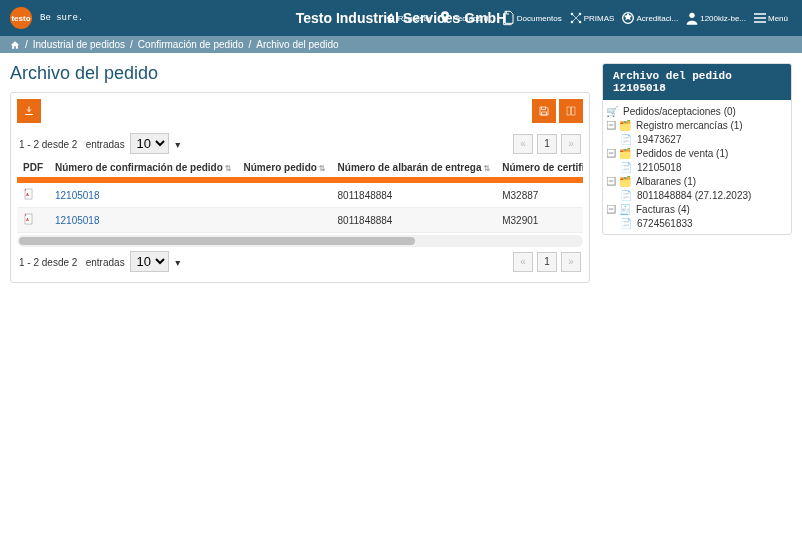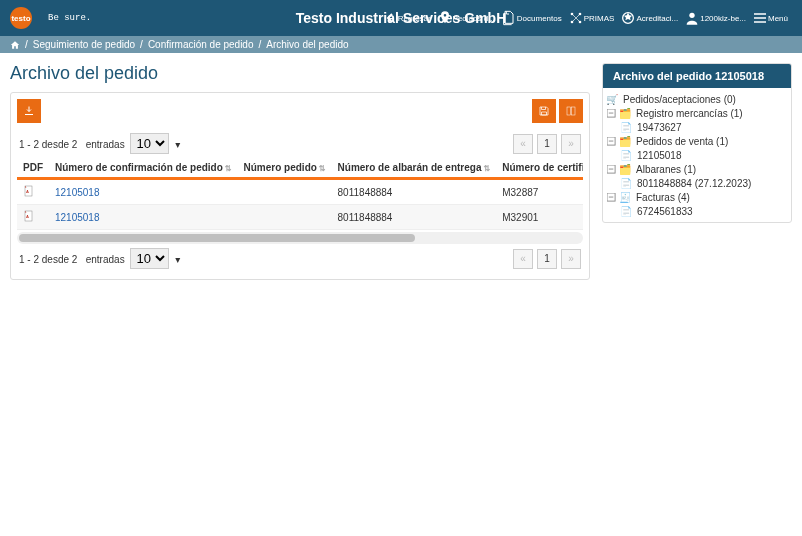--- a/index.html
+++ b/index.html
@@ -1,49 +1,49 @@
 <!DOCTYPE html>
 <html><head>
 <meta charset="utf-8">
 <style>
 * { box-sizing: border-box; margin: 0; padding: 0; font-family: Arial, sans-serif; }
 body { background: #fff; font-size: 11px; color: #333; }
 .container { width: 802px; margin: 0 auto; }
 .topbar { background: #1e5675; color: #fff; display: flex; align-items: center; height: 36px; padding: 0 10px; position: relative; }
-.logo { display: flex; align-items: center; gap: 16px; }
+.logo { display: flex; align-items: center; gap: 8px; }
 .logo-badge { width: 22px; height: 22px; background: #e96b13; border-radius: 50%; display: flex; align-items: center; justify-content: center; color: #fff; font-size: 8px; font-weight: bold; }
 .logo-text { font-size: 9px; font-family: Liberation Mono, monospace; }
 .app-title { position: absolute; left: 50%; transform: translateX(-50%); font-size: 14px; font-weight: bold; white-space: nowrap; }
 .nav-icons { display: flex; gap: 6px; margin-left: auto; }
 .nav-item { display: flex; align-items: center; font-size: 8px; cursor: pointer; min-width: 40px; }
 .nav-item svg { width: 16px; height: 16px; fill: #fff; margin-bottom: 1px; }
 .breadcrumb { background: #7097ab; color: #fff; font-size: 10px; padding: 3px 10px; display: flex; align-items: center; gap: 5px; }
 .breadcrumb a, .breadcrumb span { color: #fff; text-decoration: none; }
 .content { padding: 10px; display: flex; gap: 12px; align-items: flex-start; }
 .main { flex: 1; min-width: 0; }
 .page-title { color: #1e5675; font-size: 18px; font-weight: normal; margin-bottom: 8px; }
 .panel { border: 1px solid #ddd; border-radius: 3px; overflow: hidden; margin-bottom: 10px; }
-.panel-header { background: #1e5675; color: #fff; font-size: 11px; font-weight: bold; padding: 6px 10px; }
+.panel-header { background: #1e5675; color: #fff; font-size: 11px; font-weight: bold; padding: 6px 10px; font-family: Liberation Mono, monospace; }
 .panel-body { padding: 6px; }
 .toolbar { display: flex; align-items: center; margin-bottom: 6px; gap: 3px; }
 .btn-orange, .btn-dark { width: 24px; height: 24px; border: none; cursor: pointer; display: flex; align-items: center; justify-content: center; color: #fff; }
 .btn-orange { background: #e96b13; }
 .btn-dark { background: #1e5675; }
 .btn-orange svg, .btn-dark svg { width: 12px; height: 12px; fill: #fff; }
 .toolbar-spacer { flex: 1; }
 .search-wrap { display: flex; align-items: center; }
 .search-wrap input { height: 24px; border: 1px solid #ccc; padding: 0 6px; width: 120px; font-size: 11px; }
 .pager-row { display: flex; align-items: center; justify-content: space-between; padding: 4px 2px; font-size: 10px; }
 .entries-select { border: 1px solid #ccc; padding: 1px; font-size: 13px; margin: 0 3px; }
 .pager { display: flex; align-items: center; gap: 4px; }
 .page-btn { width: 20px; height: 20px; border: 1px solid #ccc; background: #f5f5f5; display: flex; align-items: center; justify-content: center; cursor: pointer; font-size: 10px; }
 .page-btn.disabled { color: #bbb; cursor: default; }
 .table-scroll { overflow-x: hidden; position: relative; }
 table { width: 100%; border-collapse: collapse; font-size: 10px; }
-th { text-align: center; font-weight: bold; padding: 4px 6px; border-bottom: 3px solid #f97316; white-space: nowrap; cursor: pointer; }
+th { text-align: center; font-weight: bold; padding: 4px 6px; border-bottom: 6px solid #f97316; white-space: nowrap; cursor: pointer; }
 th .sort { color: #aaa; font-size: 8px; margin-left: 2px; }
 td { padding: 4px 6px; border-bottom: 1px solid #eee; white-space: nowrap; }
 tr:nth-child(even) td { background: #f7f7f7; }
 .pdf-icon { width: 12px; height: 14px; display: inline-block; }
 .link-blue { color: #2866b0; cursor: pointer; }
 .hscroll { height: 12px; background: #f0f0f0; border-radius: 6px; margin-top: 2px; position: relative; }
 .hthumb { position: absolute; height: 8px; background: #c0c0c0; border-radius: 4px; top: 2px; left: 2px; width: 70%; }
 .sidebar { width: 190px; }
 .tree { font-size: 10px; padding: 4px; }
 .tree-node { display: flex; align-items: center; gap: 4px; padding: 1px 0; cursor: pointer; }
@@ -113,21 +113,21 @@
         <span>Menú</span>
       </div>
     </div>
   </div>
 
   <div class="breadcrumb">
     <svg width="10" height="10" viewBox="0 0 24 24" fill="#fff">
         <path d="M12 3l10 9h-3v9h-5v-6h-4v6H5v-9H2z"></path>
       </svg>
     <span>/</span>
-    <a href="#">Seguimiento de pedido</a>
+    <a href="#">Industrial de pedidos</a>
     <span>/</span>
     <a href="#">Confirmación de pedido</a>
     <span>/</span>
     <span>Archivo del pedido</span>
   </div>
 
   <div class="content">
     <div class="main">
       <h1 class="page-title">Archivo del pedido</h1>
 

